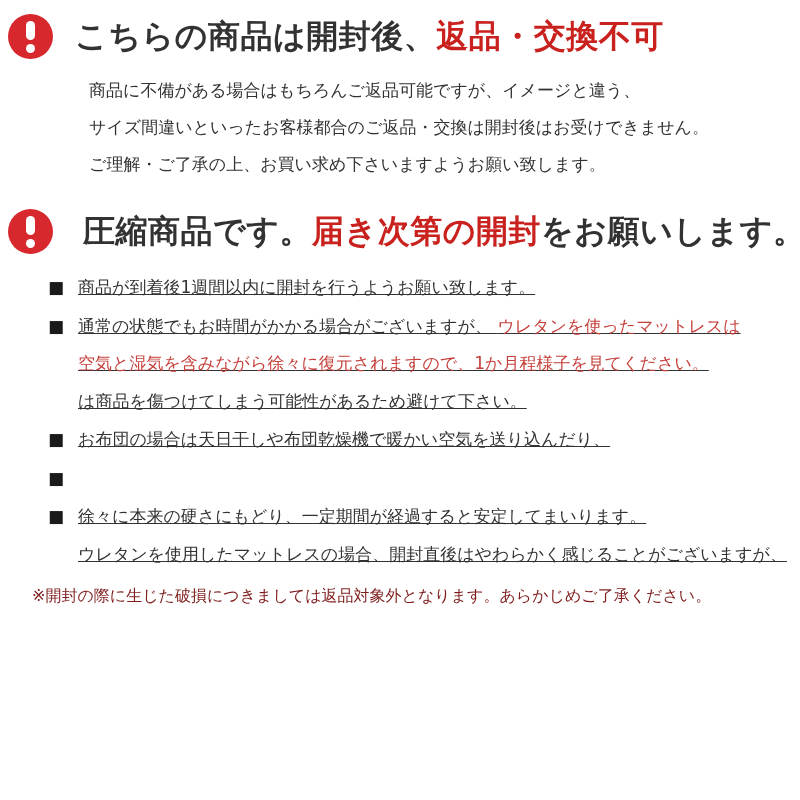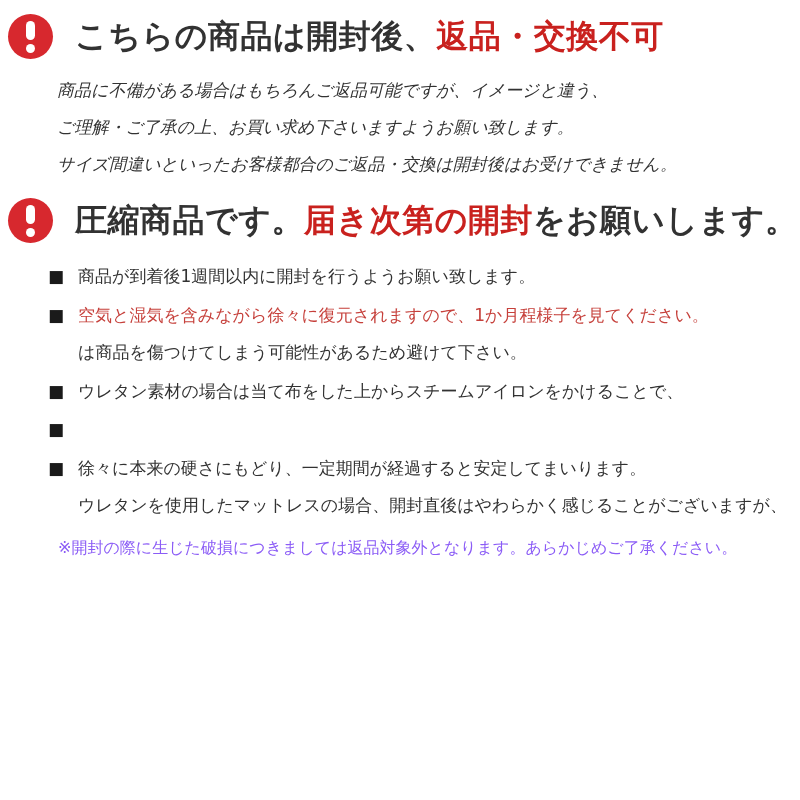--- a/index.html
+++ b/index.html
@@ -59,29 +59,28 @@
     font-weight: bold;
     letter-spacing: 0.5px;
     white-space: nowrap;
     color: #323232;
   }
   .sec-title .red-strong {
     color: #c9211e;
   }
 
   .header1 { margin-top: 13px; }
-  .header2 { margin-top: 14px; }
+  .header2 { margin-top: 25px; gap: 8px; }
 
   
   .p1 {
-    margin: 13px 0 0 57px;
+    margin: 13px 0 0 89px;
     font-size: 17px;
     line-height: 37px;
     white-space: nowrap;
-    font-style: italic;
   }
 
   
   .bullets {
     margin-top: 15px;
     padding-left: 48px;
   }
   .bullet {
     display: flex;
     align-items: flex-start;
@@ -90,53 +89,54 @@
   .bullet .marker {
     flex: 0 0 30px;
     font-size: 17px;
     line-height: 37.5px;
     color: #1a1a1a;
   }
   .bullet-lines {
     font-size: 17px;
     line-height: 37.5px;
     white-space: nowrap;
+    text-decoration: underline;
   }
   .red {
     color: #c6403b;
   }
 
   
   .note {
-    margin: 11px 0 0 58px;
+    margin: 11px 0 0 32px;
     font-size: 16px;
     line-height: 24px;
     white-space: nowrap;
-    color: #8b5cf6;
+    color: #7f1d1d;
   }
 </style>
 </head>
 <body>
 
 <div class="page">
 
   <div class="sec-header header1">
     <span class="warn-icon">
       <span class="excl-bar"></span>
       <span class="excl-dot"></span>
     </span>
     <span class="sec-title">
       <span>こちらの商品は開封後、</span><span class="red-strong">返品・交換不可</span>
     </span>
   </div>
 
   <div class="p1">
     <div>商品に不備がある場合はもちろんご返品可能ですが、イメージと違う、</div>
+    <div>サイズ間違いといったお客様都合のご返品・交換は開封後はお受けできません。</div>
     <div>ご理解・ご了承の上、お買い求め下さいますようお願い致します。</div>
-    <div>サイズ間違いといったお客様都合のご返品・交換は開封後はお受けできません。</div>
   </div>
 
   <div class="sec-header header2">
     <span class="warn-icon">
       <span class="excl-bar"></span>
       <span class="excl-dot"></span>
     </span>
     <span class="sec-title">
       <span>圧縮商品です。</span><span class="red-strong">届き次第の開封</span><span>をお願いします。</span>
     </span>
@@ -145,28 +145,29 @@
   <div class="bullets">
       <div class="bullet">
         <span class="marker">■</span>
         <div class="bullet-lines">
           <div class="bline"><span>商品が到着後1週間以内に開封を行うようお願い致します。</span></div>
         </div>
       </div>
       <div class="bullet">
         <span class="marker">■</span>
         <div class="bullet-lines">
+          <div class="bline"><span>通常の状態でもお時間がかかる場合がございますが、 </span><span class="red">ウレタンを使ったマットレスは</span></div>
           <div class="bline"><span class="red">空気と湿気を含みながら徐々に復元されますので、1か月程様子を見てください。</span></div>
           <div class="bline"><span>は商品を傷つけてしまう可能性があるため避けて下さい。</span></div>
         </div>
       </div>
       <div class="bullet">
         <span class="marker">■</span>
         <div class="bullet-lines">
-          <div class="bline"><span>ウレタン素材の場合は当て布をした上からスチームアイロンをかけることで、</span></div>
+          <div class="bline"><span>お布団の場合は天日干しや布団乾燥機で暖かい空気を送り込んだり、</span></div>
         </div>
       </div>
       <div class="bullet">
         <span class="marker">■</span>
       </div>
       <div class="bullet">
         <span class="marker">■</span>
         <div class="bullet-lines">
           <div class="bline"><span>徐々に本来の硬さにもどり、一定期間が経過すると安定してまいります。</span></div>
           <div class="bline"><span>ウレタンを使用したマットレスの場合、開封直後はやわらかく感じることがございますが、</span></div>

